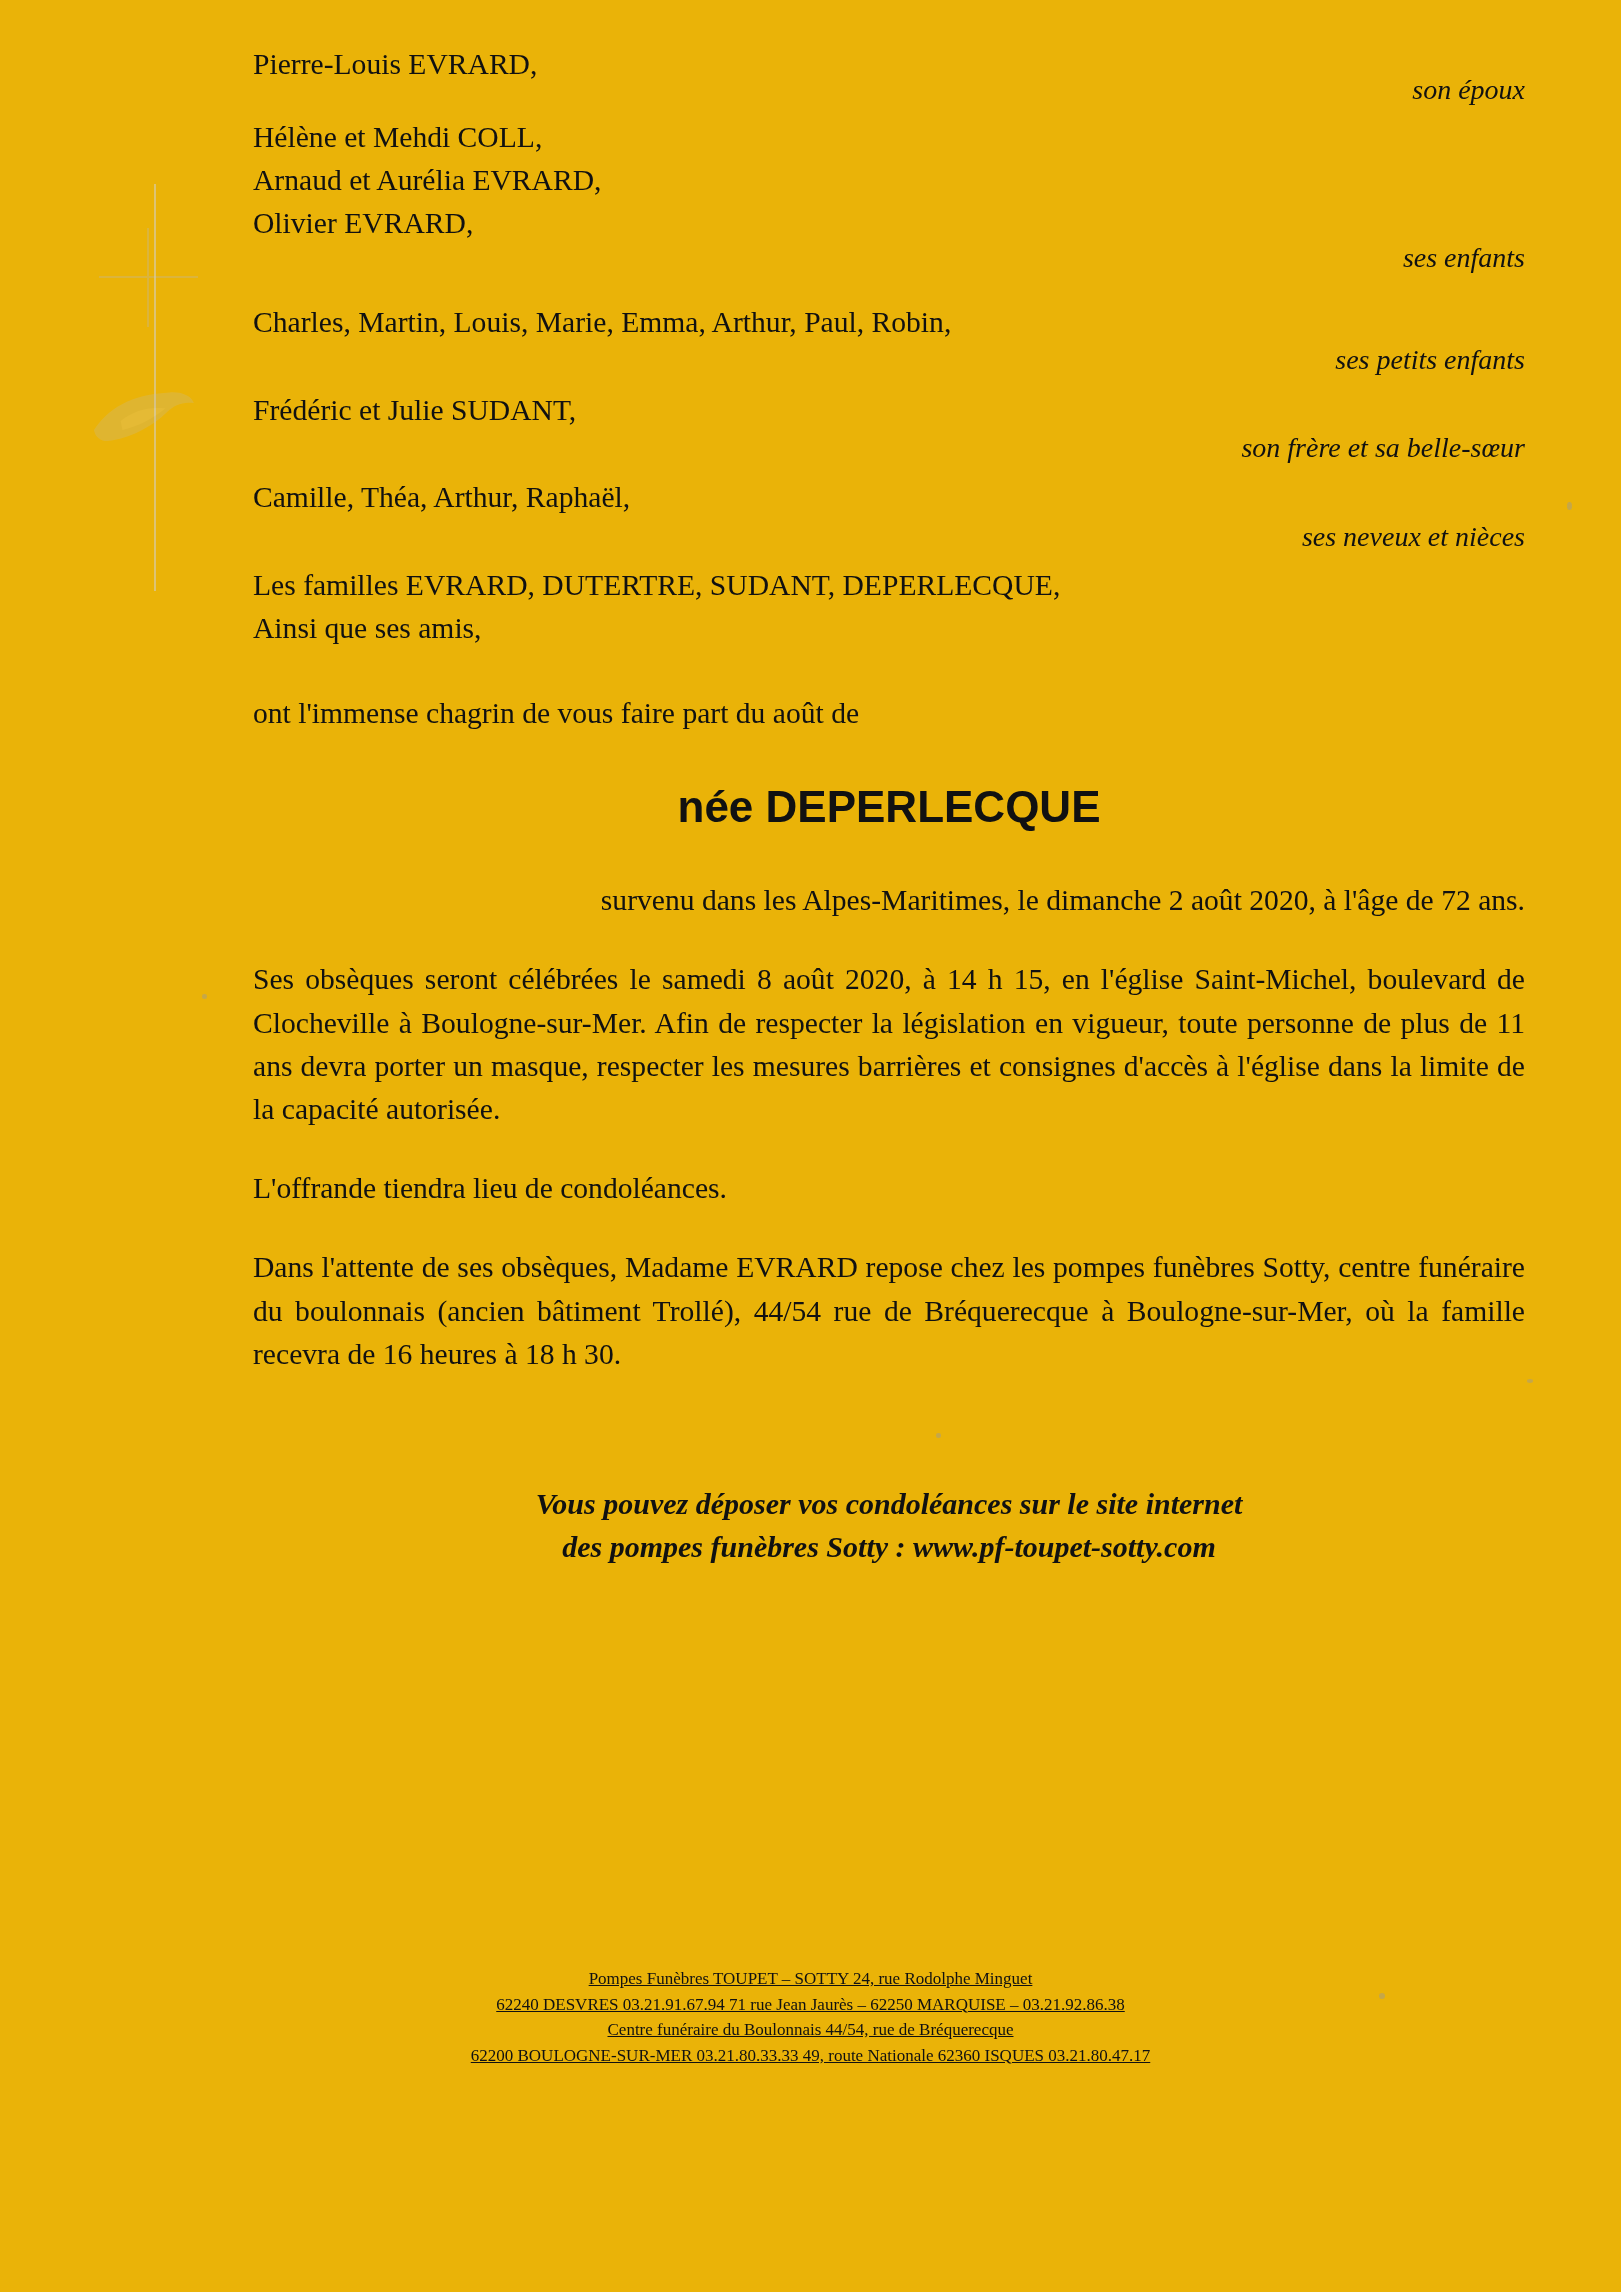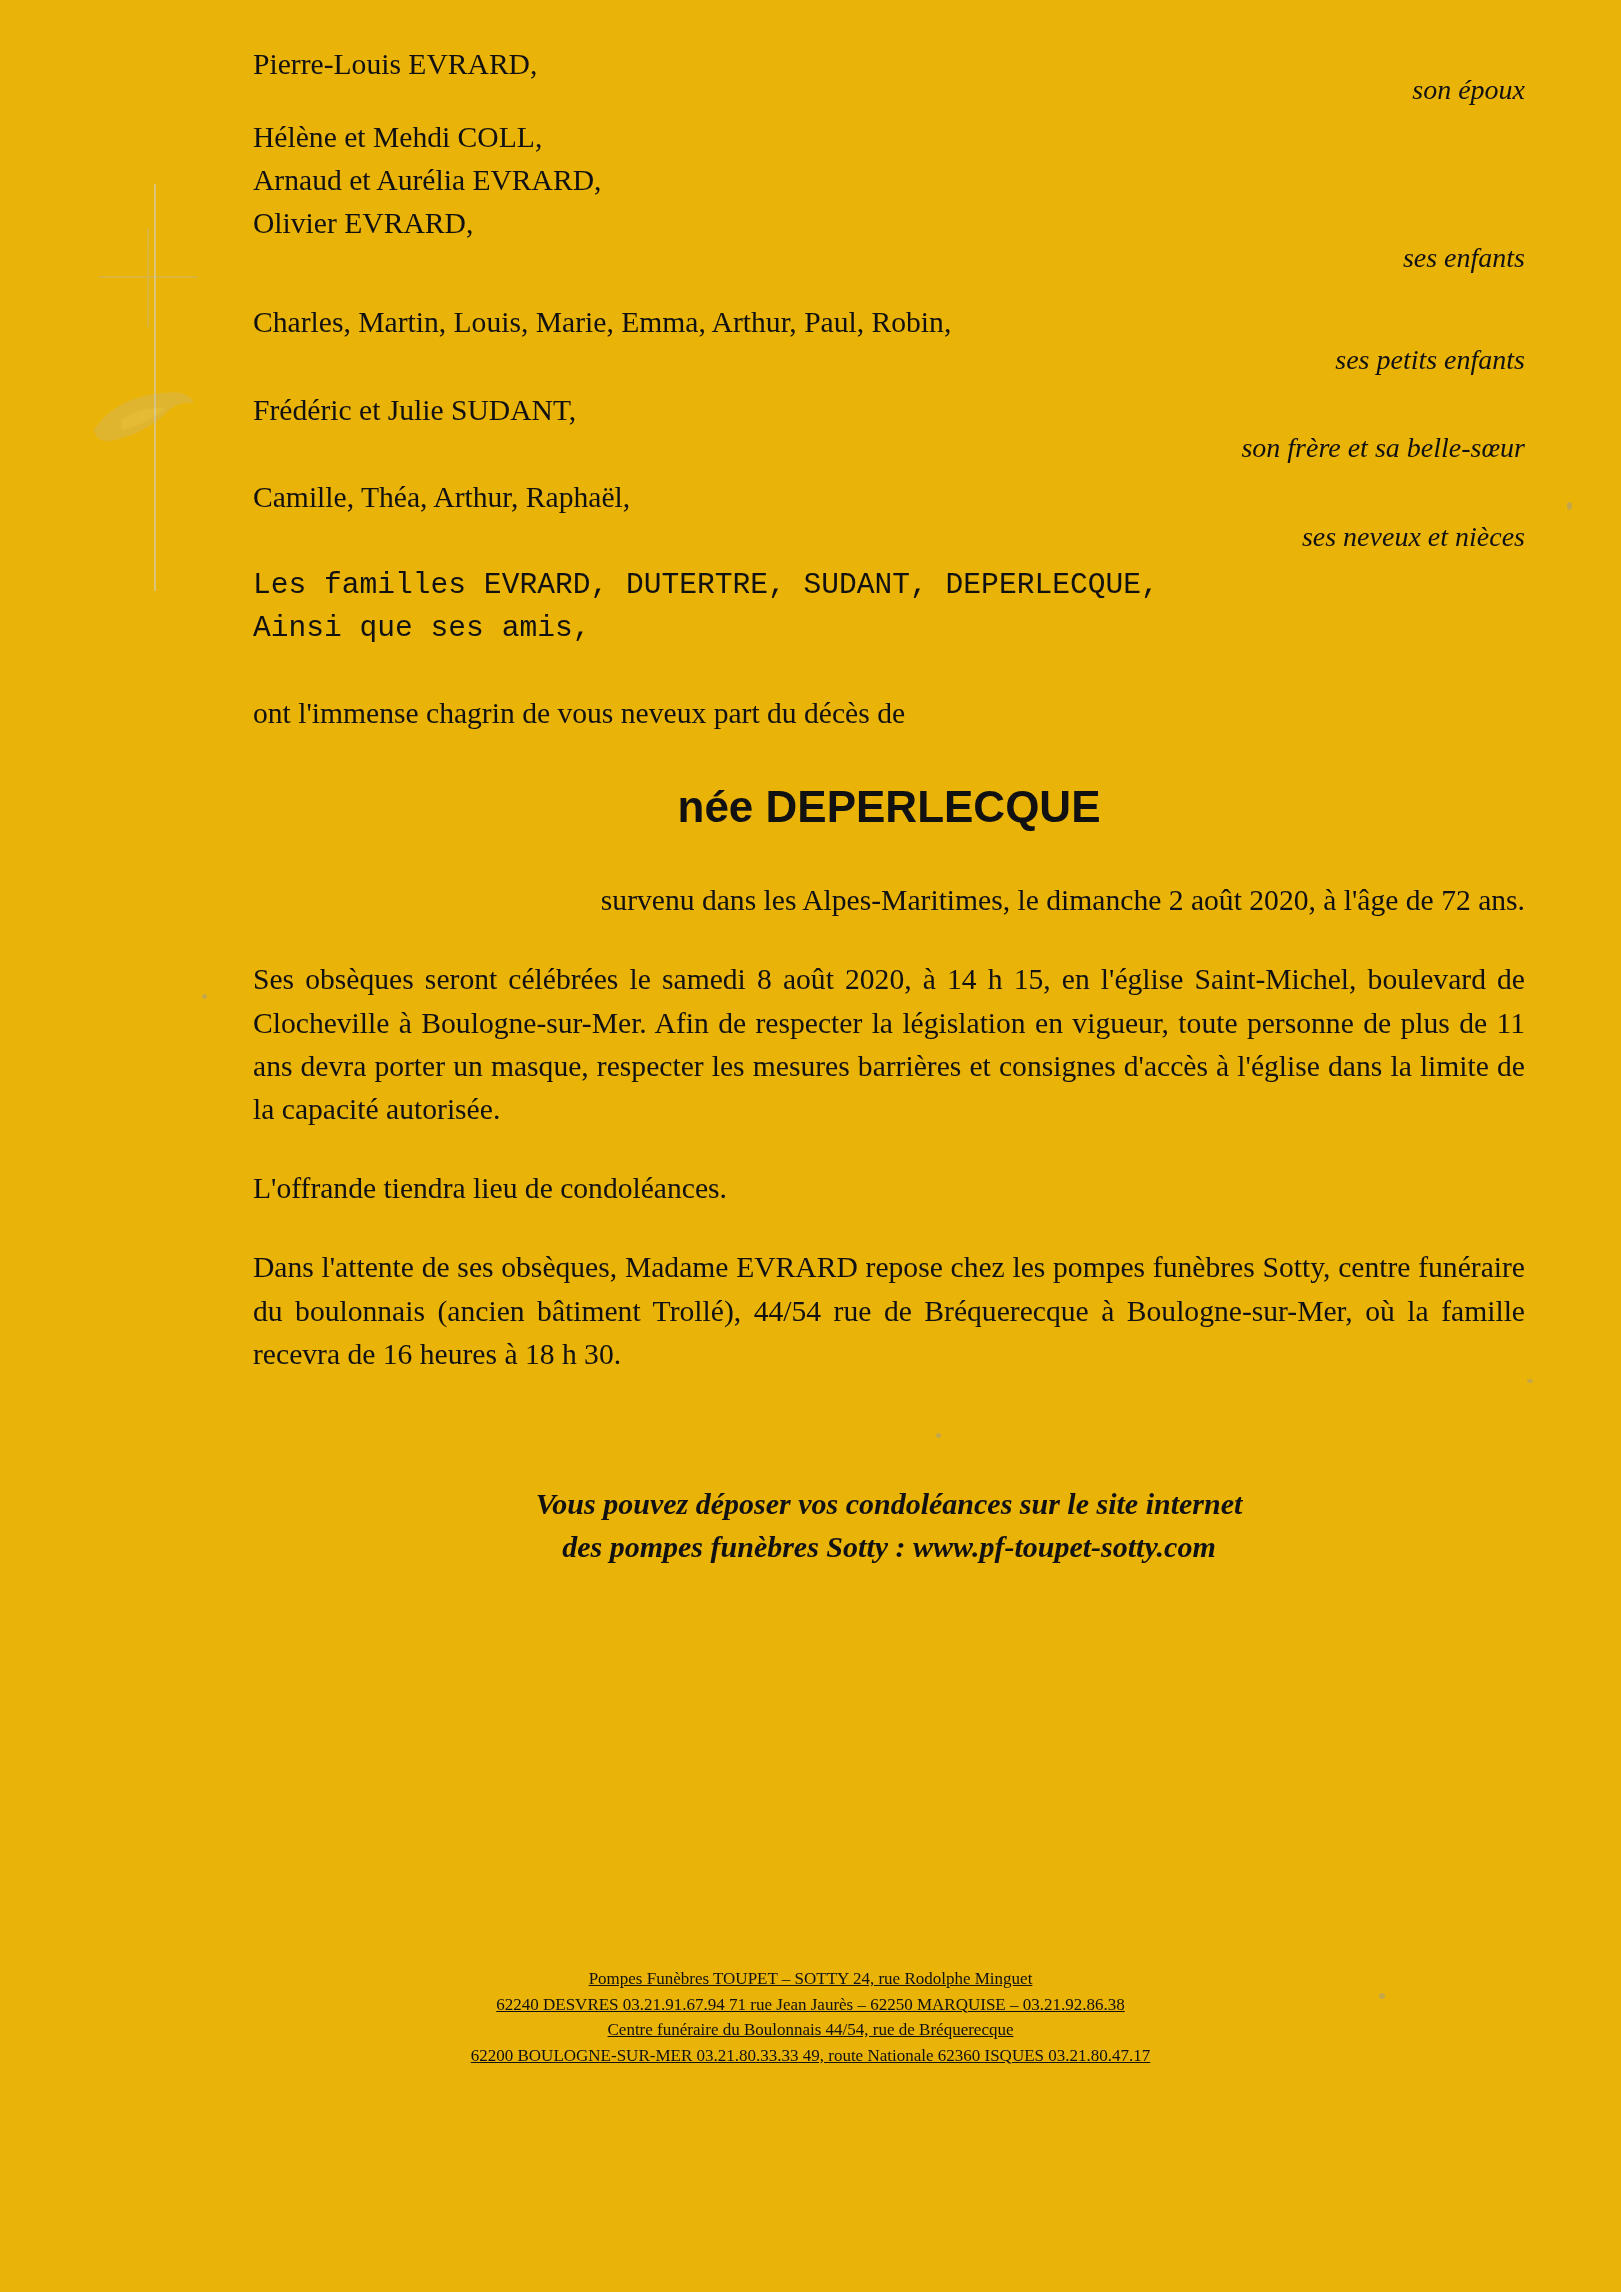--- a/index.html
+++ b/index.html
@@ -192,28 +192,28 @@
 
       <div class="gap-md" style="height:45px;"></div>
 
       <div style="position:relative;">
         <div class="family-line">Camille, Théa, Arthur, Raphaël,</div>
         <div class="rel-label" style="top:41px;">ses neveux et nièces</div>
       </div>
 
       <div class="gap-md" style="height:45px;"></div>
 
-      <div style="position:relative;font-family:Liberation Mono, monospace;">
+      <div style="position:relative;">
         <div class="family-line">Les familles EVRARD, DUTERTRE, SUDANT, DEPERLECQUE,</div>
         <div class="family-line">Ainsi que ses amis,</div>
       </div>
 
     </div>
 
-    <div class="intro">ont l'immense chagrin de vous neveux part du décès de</div>
+    <div class="intro">ont l'immense chagrin de vous faire part du août de</div>
 
     <div class="deceased">
       <div class="deceased-maiden">née DEPERLECQUE</div>
     </div>
 
     <div class="para first">survenu dans les Alpes-Maritimes, le dimanche 2 août 2020, à l'âge de 72 ans.</div>
     <div class="para">Ses obsèques seront célébrées le samedi 8 août 2020, à 14 h 15, en l'église Saint-Michel, boulevard de Clocheville à Boulogne-sur-Mer. Afin de respecter la législation en vigueur, toute personne de plus de 11 ans devra porter un masque, respecter les mesures barrières et consignes d'accès à l'église dans la limite de la capacité autorisée.</div>
     <div class="para">L'offrande tiendra lieu de condoléances.</div>
     <div class="para">Dans l'attente de ses obsèques, Madame EVRARD repose chez les pompes funèbres Sotty, centre funéraire du boulonnais (ancien bâtiment Trollé), 44/54 rue de Bréquerecque à Boulogne-sur-Mer, où la famille recevra de 16 heures à 18 h 30.</div>
 

